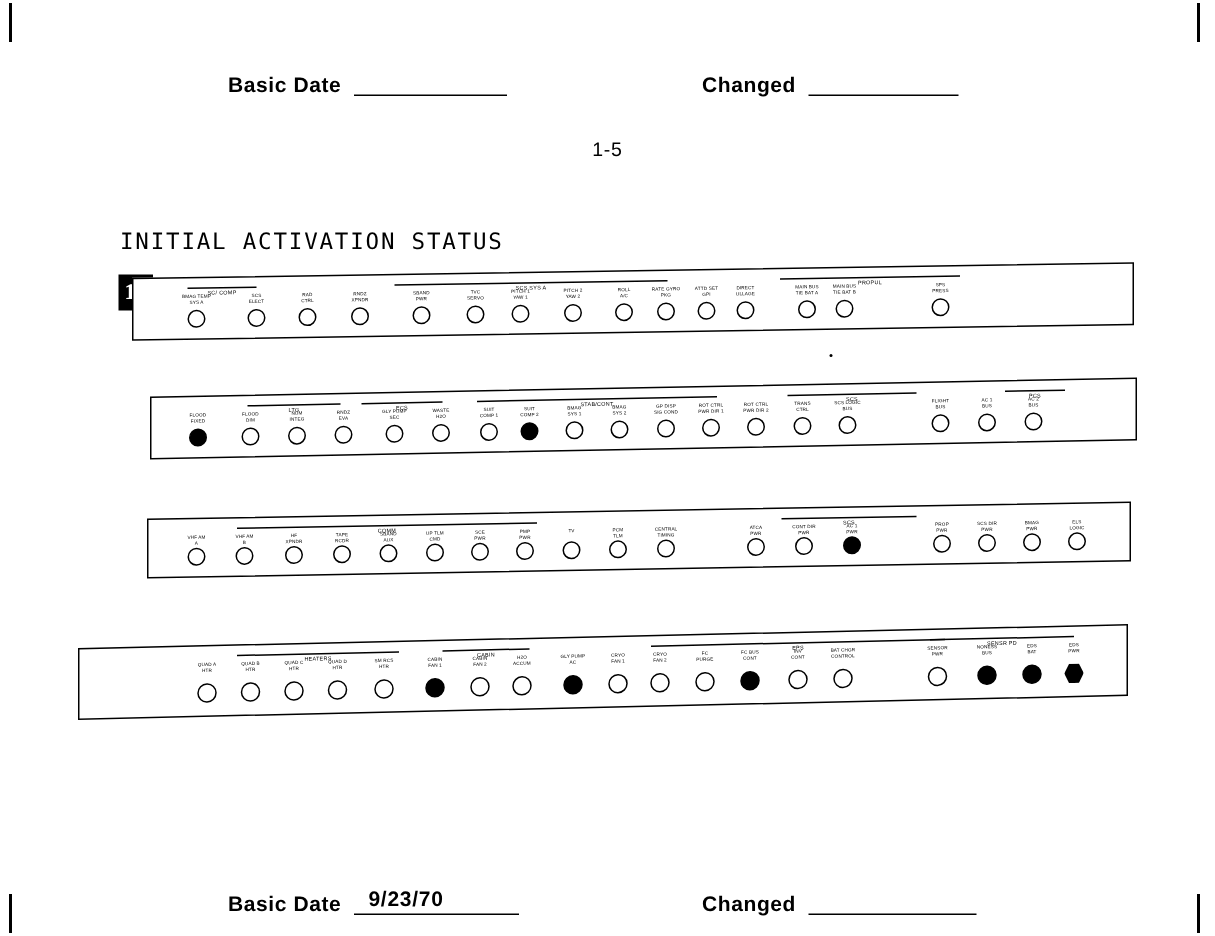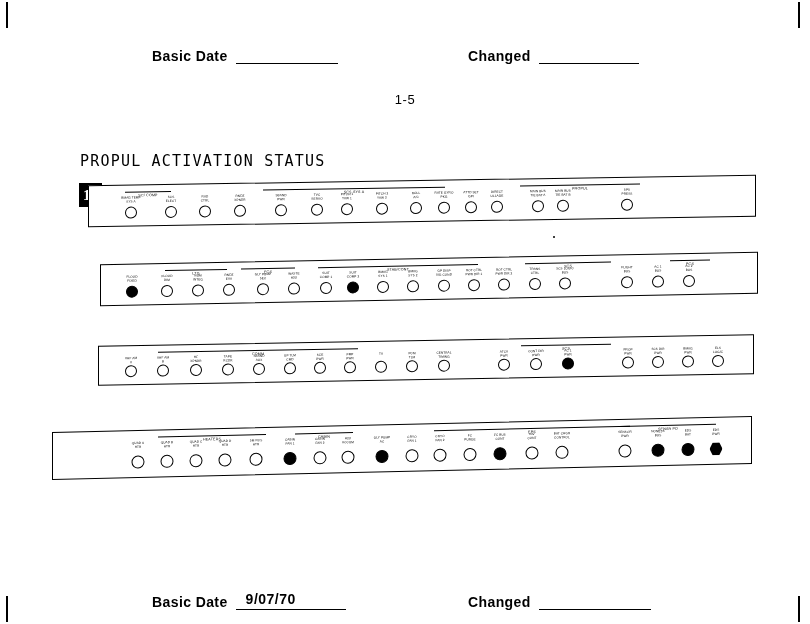--- a/index.html
+++ b/index.html
@@ -176,21 +176,21 @@
 </div>
 <div class="form-line hdr-changed">
   <span class="lbl">Changed</span>
   <span class="rule">
     <span class="fill"></span>
   </span>
 </div>
 
 <div class="page-num">1-5</div>
 
-<div class="section-title">PROPUL ACTIVATION STATUS</div>
+<div class="section-title">INITIAL ACTIVATION STATUS</div>
 <div class="page-badge">16</div>
 
 <div id="panels-host">
     <div class="panel" style="left: 88px; top: 180px; width: 668px; height: 42px; transform: skewY(-0.9deg);">
       <div class="panel-body" style="width: 668px; height: 42px;"></div>
       <div class="grp" style="left: 60px; top: 2px; width: 46px;">
         <div class="grp-line" style="width: 46px;"></div>
         <div>SC/ COMP</div>
       </div>
       <div class="grp" style="left: 266px; top: 2px; width: 182px;">
@@ -395,21 +395,21 @@
       <div class="sw-label" style="left: 664px; top: 12px;">EDS<br>PWR</div>
       <div class="sw hex" style="width: 13px; height: 13px; left: 664px; top: 32px;"></div>
     </div>
   </div>
 
 <div class="dot-small" style="left:553px; top:236px;"></div>
 
 <div class="form-line ftr-basic">
   <span class="lbl">Basic Date</span>
   <span class="rule">
-    <span class="fill">9/07/70</span>
+    <span class="fill">9/23/70</span>
   </span>
 </div>
 <div class="form-line ftr-changed">
   <span class="lbl">Changed</span>
   <span class="rule">
     <span class="fill"></span>
   </span>
 </div>
 
 </body></html>

